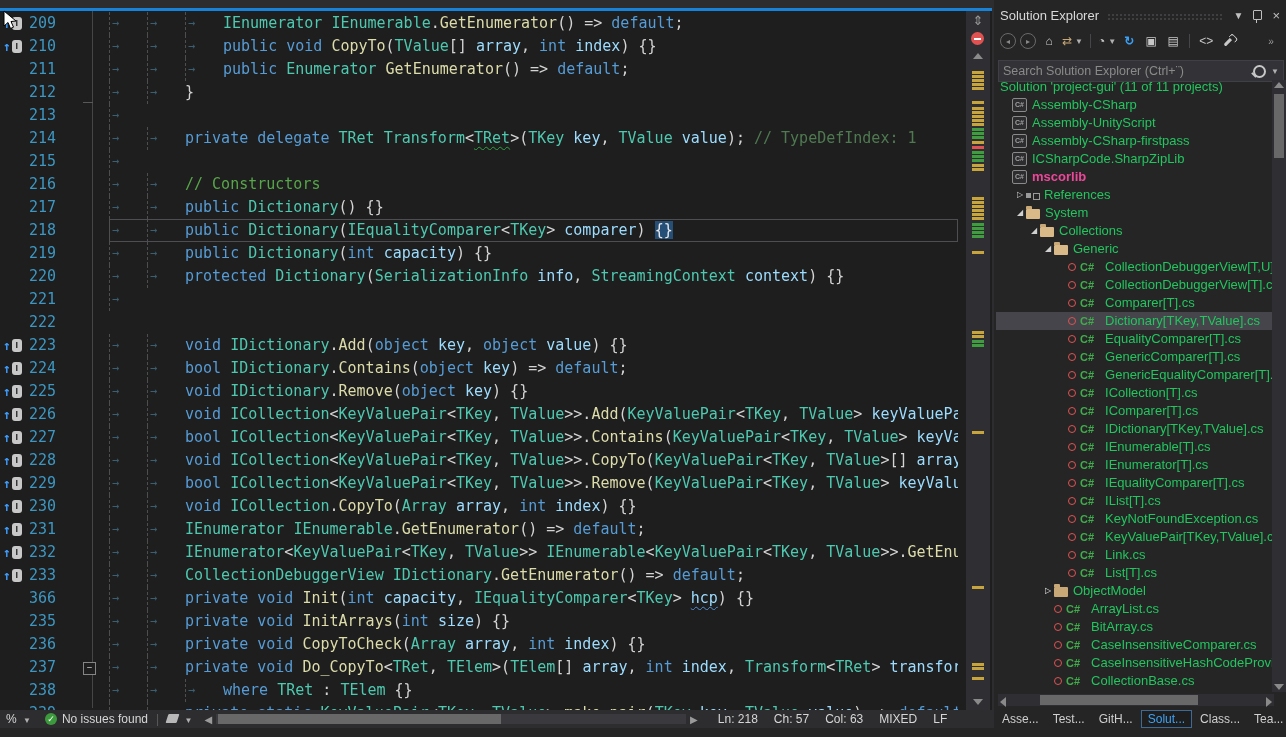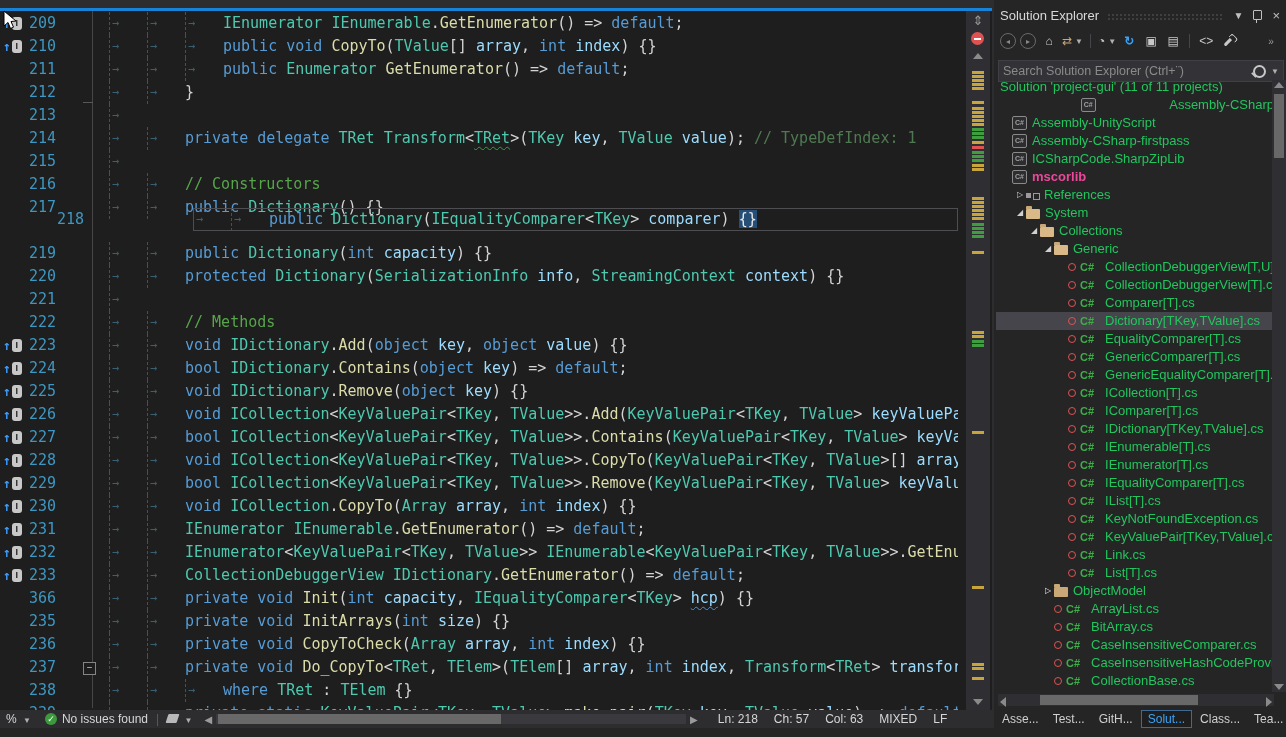--- a/index.html
+++ b/index.html
@@ -178,21 +178,21 @@
         <div class="num">216</div>
         <div class="out"></div>
         <div class="code"><span class="tab">→</span><span class="tab">→</span><span class="tk-c">// Constructors</span></div>
       </div>
       <div class="row" style="top: 185px;">
         <div class="gl"></div>
         <div class="num">217</div>
         <div class="out"></div>
         <div class="code"><span class="tab">→</span><span class="tab">→</span><span class="tk-k">public</span><span class="tk-d"> </span><span class="tk-t">Dictionary</span><span class="tk-d">() {}</span></div>
       </div>
-      <div class="row cur" style="top: 197px; gap: 28px;">
+      <div class="row cur" style="top: 208px;">
         <div class="gl"></div>
         <div class="num">218</div>
         <div class="out"></div>
         <div class="code"><span class="tab">→</span><span class="tab">→</span><span class="tk-k">public</span><span class="tk-d"> </span><span class="tk-t">Dictionary</span><span class="tk-d">(</span><span class="tk-t">IEqualityComparer</span><span class="tk-d">&lt;</span><span class="tk-t">TKey</span><span class="tk-d">&gt; </span><span class="tk-p">comparer</span><span class="tk-d">) </span><span class="tk-w">{}</span></div>
       </div>
       <div class="row" style="top: 231px;">
         <div class="gl"></div>
         <div class="num">219</div>
         <div class="out"></div>
         <div class="code"><span class="tab">→</span><span class="tab">→</span><span class="tk-k">public</span><span class="tk-d"> </span><span class="tk-t">Dictionary</span><span class="tk-d">(</span><span class="tk-k">int</span><span class="tk-d"> </span><span class="tk-p">capacity</span><span class="tk-d">) {}</span></div>
@@ -206,21 +206,20 @@
       <div class="row" style="top: 277px;">
         <div class="gl"></div>
         <div class="num">221</div>
         <div class="out"></div>
         <div class="code"><span class="tab">→</span></div>
       </div>
       <div class="row" style="top: 300px;">
         <div class="gl"></div>
         <div class="num">222</div>
         <div class="out"></div>
-        <div class="code"><span class="tab">→</span><span class="tab">→</span><span class="tk-c">// Methods</span></div>
       </div>
       <div class="row" style="top: 323px;">
         <div class="gl">
           <span class="up">↑</span>
           <span class="ibox">I</span>
         </div>
         <div class="num">223</div>
         <div class="out"></div>
         <div class="code"><span class="tab">→</span><span class="tab">→</span><span class="tk-k">void</span><span class="tk-d"> </span><span class="tk-t">IDictionary</span><span class="tk-d">.</span><span class="tk-m">Add</span><span class="tk-d">(</span><span class="tk-k">object</span><span class="tk-d"> </span><span class="tk-p">key</span><span class="tk-d">, </span><span class="tk-k">object</span><span class="tk-d"> </span><span class="tk-p">value</span><span class="tk-d">) {}</span></div>
       </div>
@@ -455,21 +454,21 @@
       </div>
     <div id="se-search">
       <span class="ph">Search Solution Explorer (Ctrl+¨)</span>
       <span class="mag"></span>
       <span class="caret">▼</span>
     </div>
     <div id="se-tree">
         <div class="trow" style="padding-left: 4px;">
           <span class="tlabel">Solution 'project-gui' (11 of 11 projects)</span>
         </div>
-        <div class="trow" style="padding-left: 4px; justify-content: space-between;">
+        <div class="trow" style="padding-left: 4px;">
           <span style="width: 12px; flex: 0 0 12px;"></span>
           <span class="ticon">
             <span class="proj">C#</span>
           </span>
           <span class="tlabel">Assembly-CSharp</span>
         </div>
         <div class="trow" style="padding-left: 4px;">
           <span style="width: 12px; flex: 0 0 12px;"></span>
           <span class="ticon">
             <span class="proj">C#</span>

